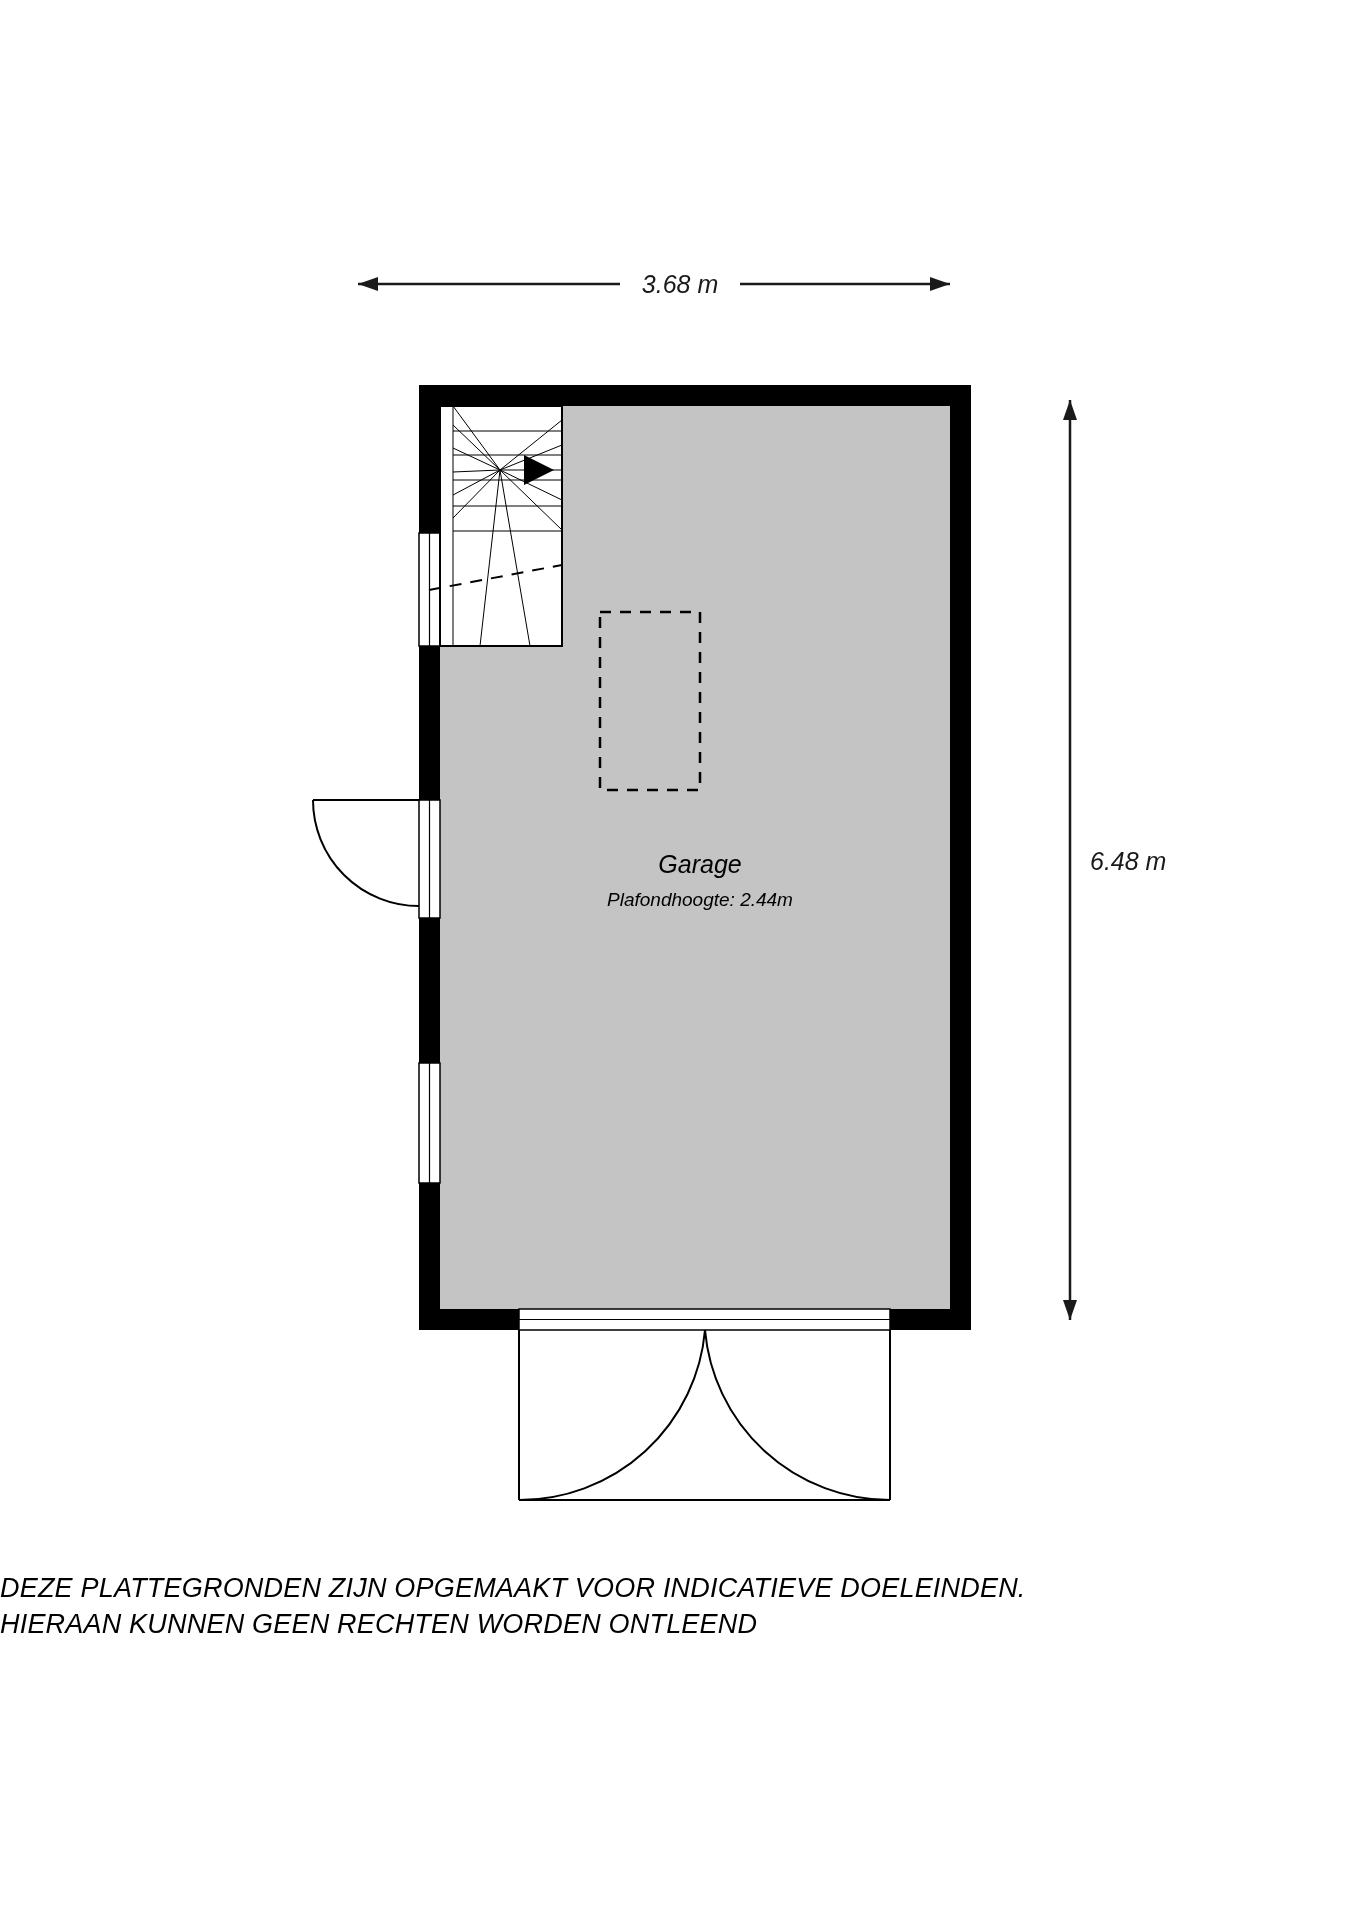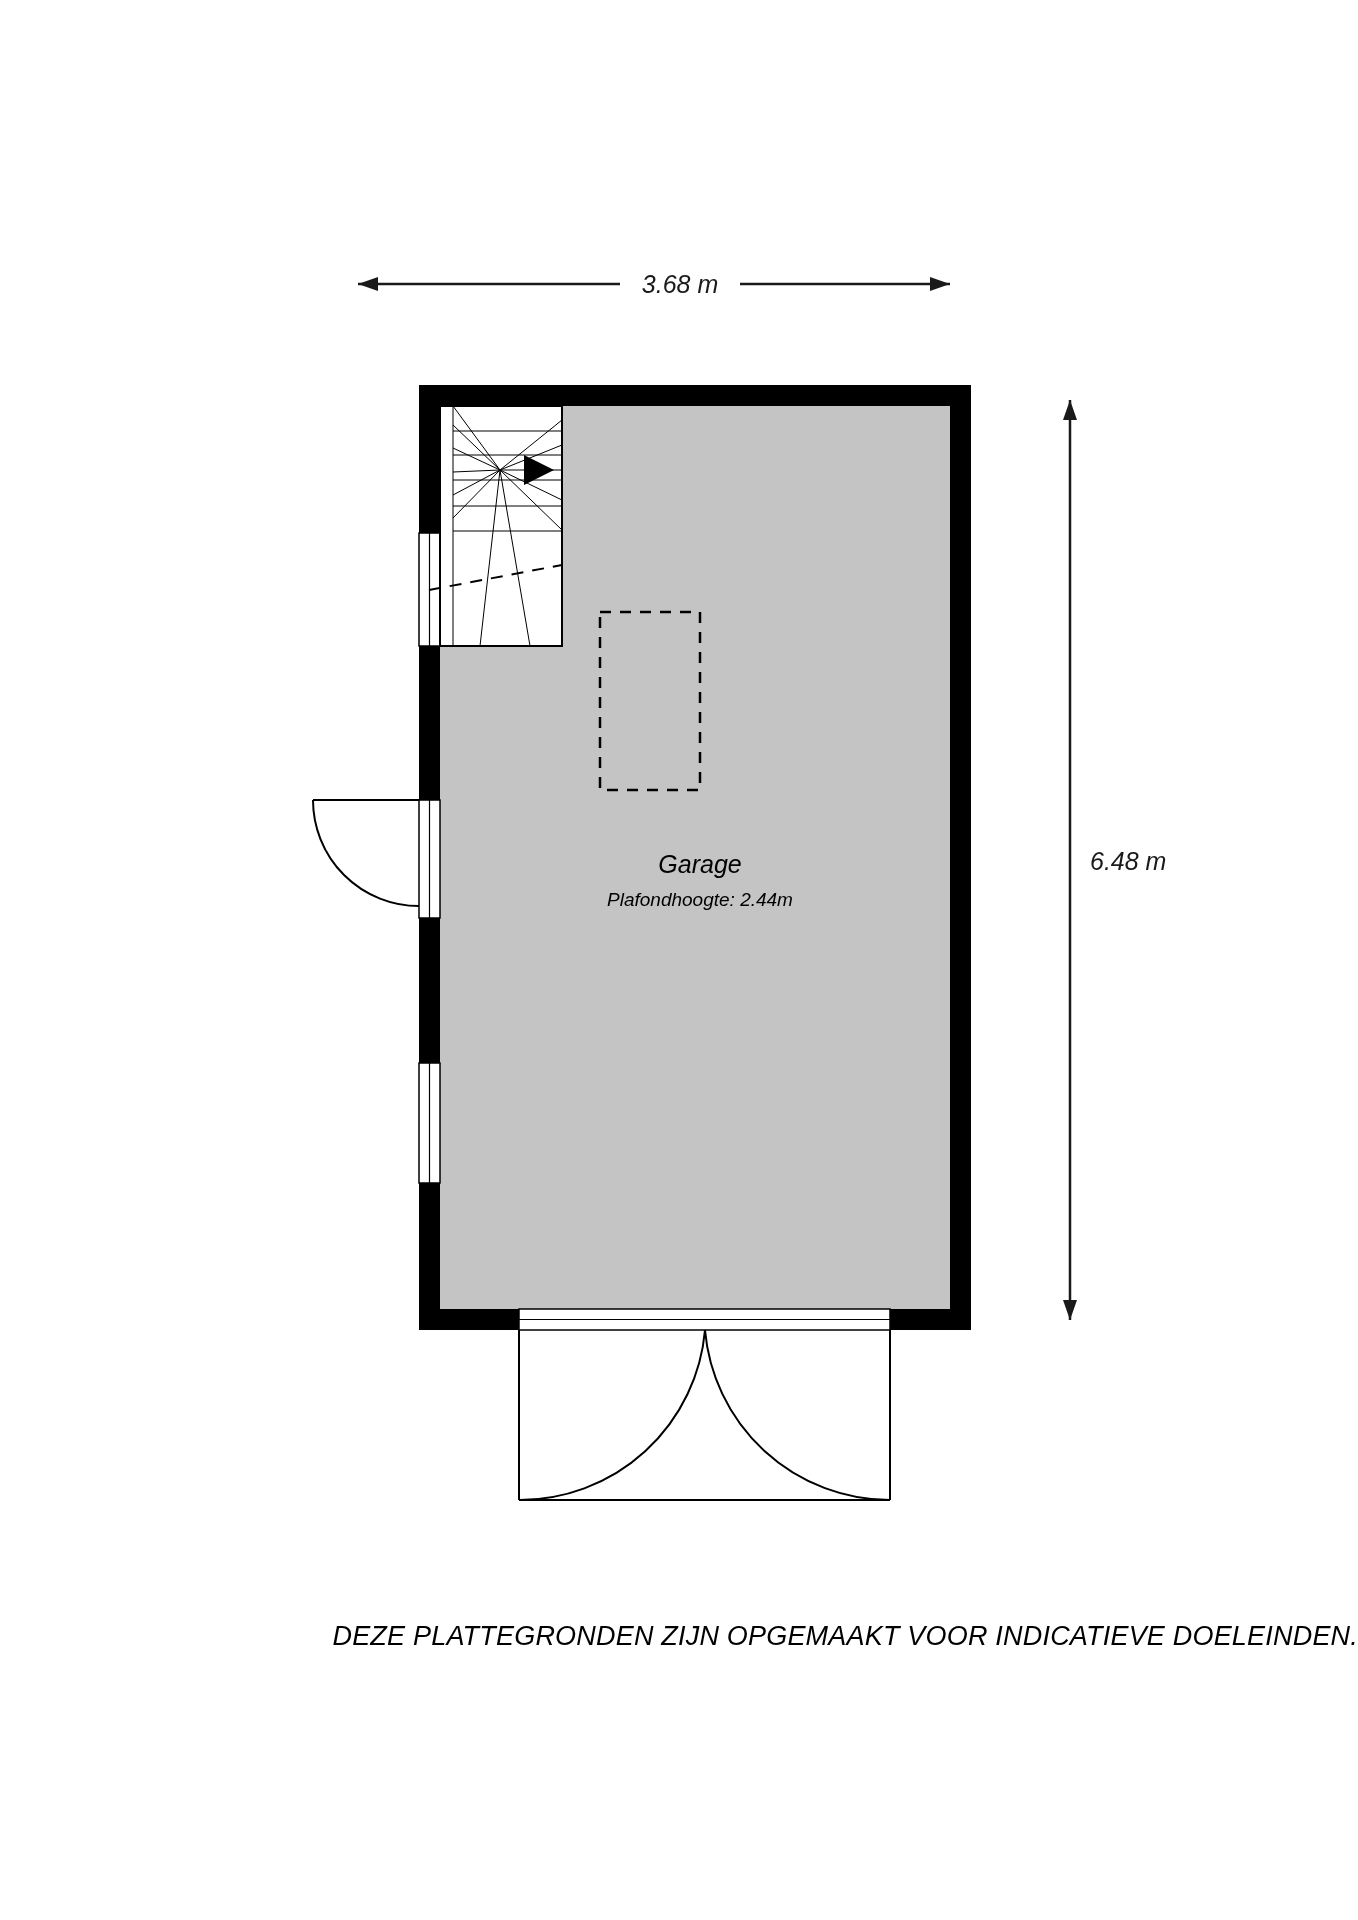--- a/index.html
+++ b/index.html
@@ -39,27 +39,26 @@
   .room-sub {
     font-family: "Liberation Sans", sans-serif;
     font-size: 19px;
     fill: #000000;
   }
   .disclaimer {
     position: absolute;
     left: 0;
     right: 0;
     top: 1570px;
-    text-align: right;
+    text-align: left;
     font-family: "Liberation Sans", sans-serif;
     font-size: 27px;
     line-height: 36px;
     color: #000000;
     letter-spacing: 0.2px;
-    margin-top: 48px;
   }
 </style>
 </head>
 <body>
 
 <div class="page">
 
   <svg class="floorplan-svg" viewBox="0 0 1358 1920">
 
     <g>
@@ -148,15 +147,16 @@
       <path d="M 519 1500 A 186 186 0 0 0 705 1330" stroke="#000000" stroke-width="2" fill="none"></path>
       <path d="M 890 1500 A 186 186 0 0 1 705 1330" stroke="#000000" stroke-width="2" fill="none"></path>
       <line x1="519" y1="1500" x2="705" y2="1500" stroke="#000000" stroke-width="2"></line>
       <line x1="705" y1="1500" x2="890" y2="1500" stroke="#000000" stroke-width="2"></line>
     </g>
 
   </svg>
 
   <div class="disclaimer">
     <div>DEZE PLATTEGRONDEN ZIJN OPGEMAAKT VOOR INDICATIEVE DOELEINDEN.</div>
+    <div>HIERAAN KUNNEN GEEN RECHTEN WORDEN ONTLEEND</div>
   </div>
 
 </div>
 
 </body></html>

